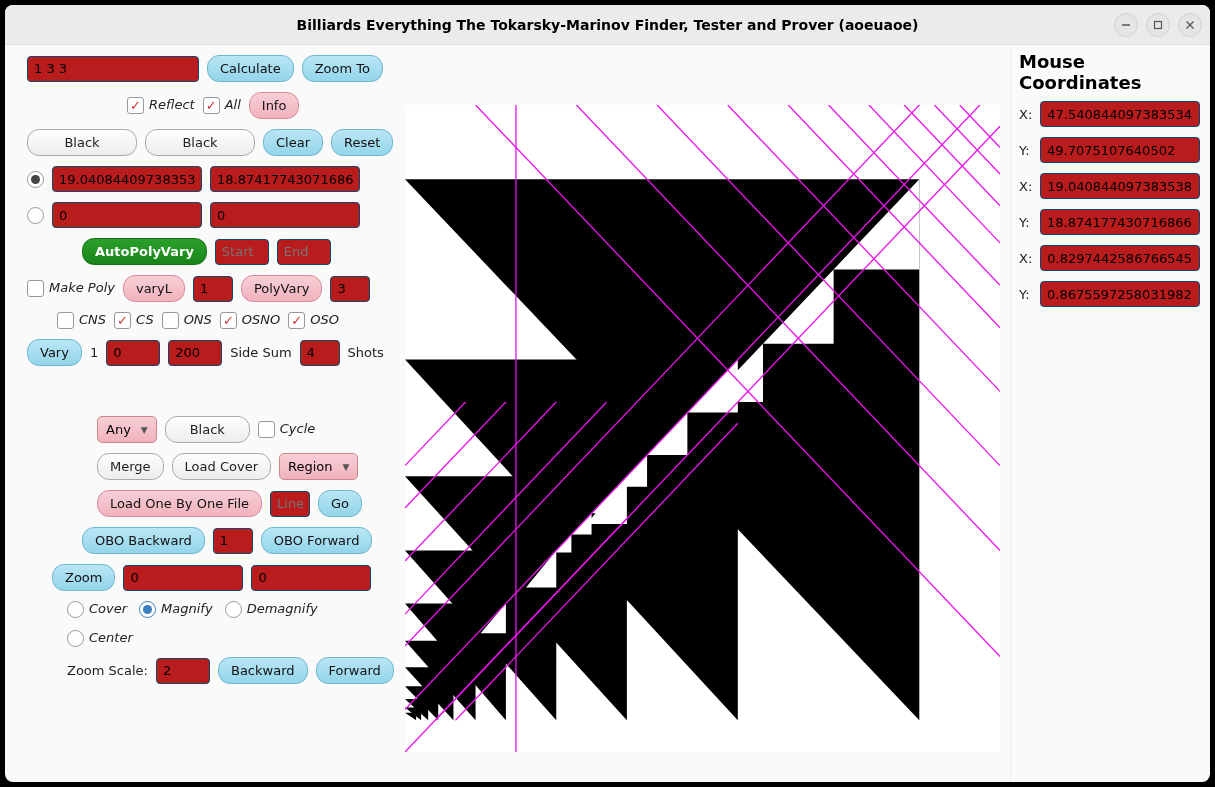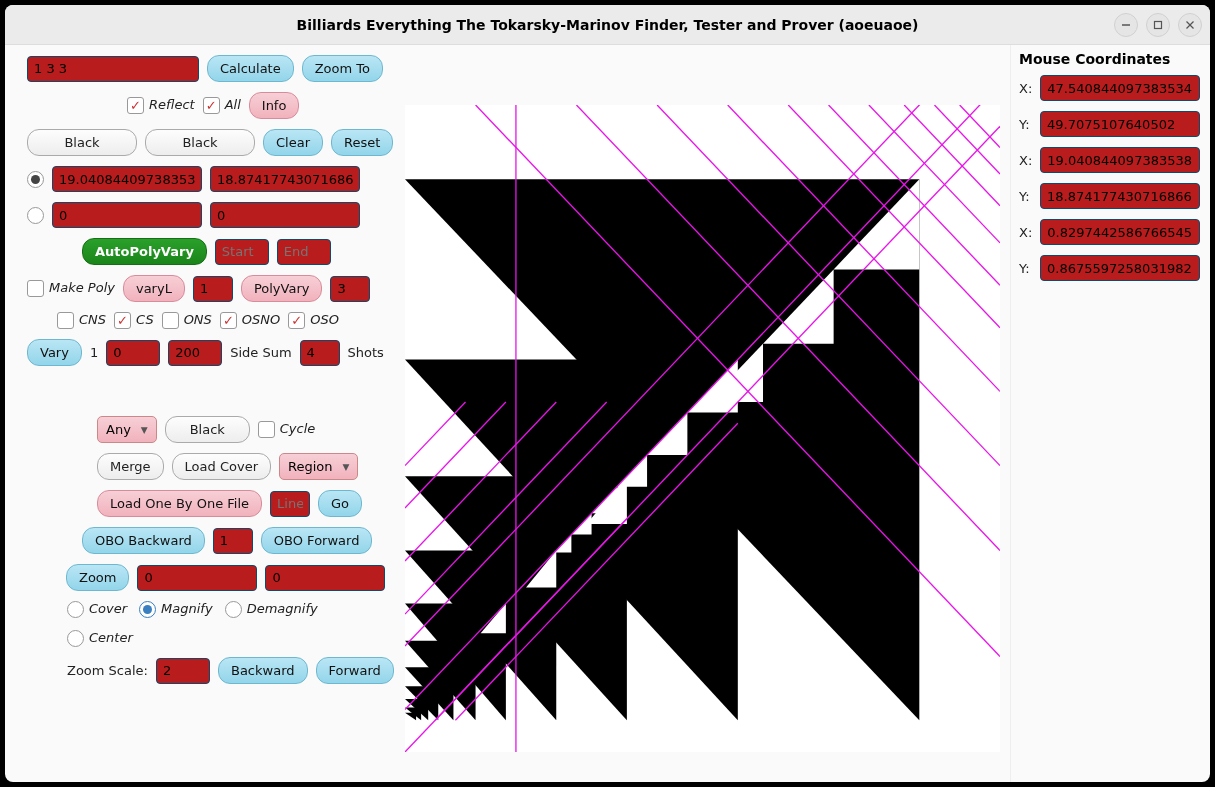--- a/index.html
+++ b/index.html
@@ -41,21 +41,21 @@
 .radio.checked::after { content: ""; width: 9px; height: 9px; border-radius: 50%; background: #444; }
 .radio.sel { border-color: #3a7fbf; }
 .radio.sel.checked::after { background: #3a7fbf; }
 
 .dropdown { border: 1px solid #c88; border-radius: 5px; padding: 4px 8px; height: 27px; background: linear-gradient(#f7cfd6,#f1b2bd); display: inline-flex; align-items: center; gap: 10px; cursor: pointer; }
 .dropdown .caret { font-size: 9px; color: #555; }
 
 .lbl { font-size: 13px; color: #222; }
 .lbl-s { font-size: 13px; color: #222; }
 
-.right-title { font-weight: 600; margin-bottom: 8px; font-size: 14px; }
+.right-title { font-weight: 600; margin-bottom: 8px; font-size: 18px; }
 .coord-row { display: flex; align-items: center; gap: 8px; margin-bottom: 10px; }
 .coord-row .lbl { width: 14px; }
 
 .canvas-area svg { width: 100%; height: 100%; display: block; }
 </style>
 </head>
 <body>
 
 <div class="window">
   <div class="titlebar">
@@ -199,21 +199,21 @@
         <input type="text" class="w-num-sm" placeholder="Line" style="">
         <button class="btn-blue">Go</button>
       </div>
 
       <div class="row" style="margin-left:55px;">
         <button class="btn-blue">OBO Backward</button>
         <input type="text" class="w-num-sm" value="1" style="">
         <button class="btn-blue">OBO Forward</button>
       </div>
 
-      <div class="row" style="margin-left:39px;">
+      <div class="row" style="margin-left:25px;">
         <button class="btn-blue">Zoom</button>
         <input type="text" style="width: 120px;" value="0">
         <input type="text" style="width: 120px;" value="0">
       </div>
 
 
       <div class="row" style="margin-left:40px; gap:12px;">
         <span class="chk-label">
             <span class="radio"></span>
             <span class="lbl">Cover</span>

